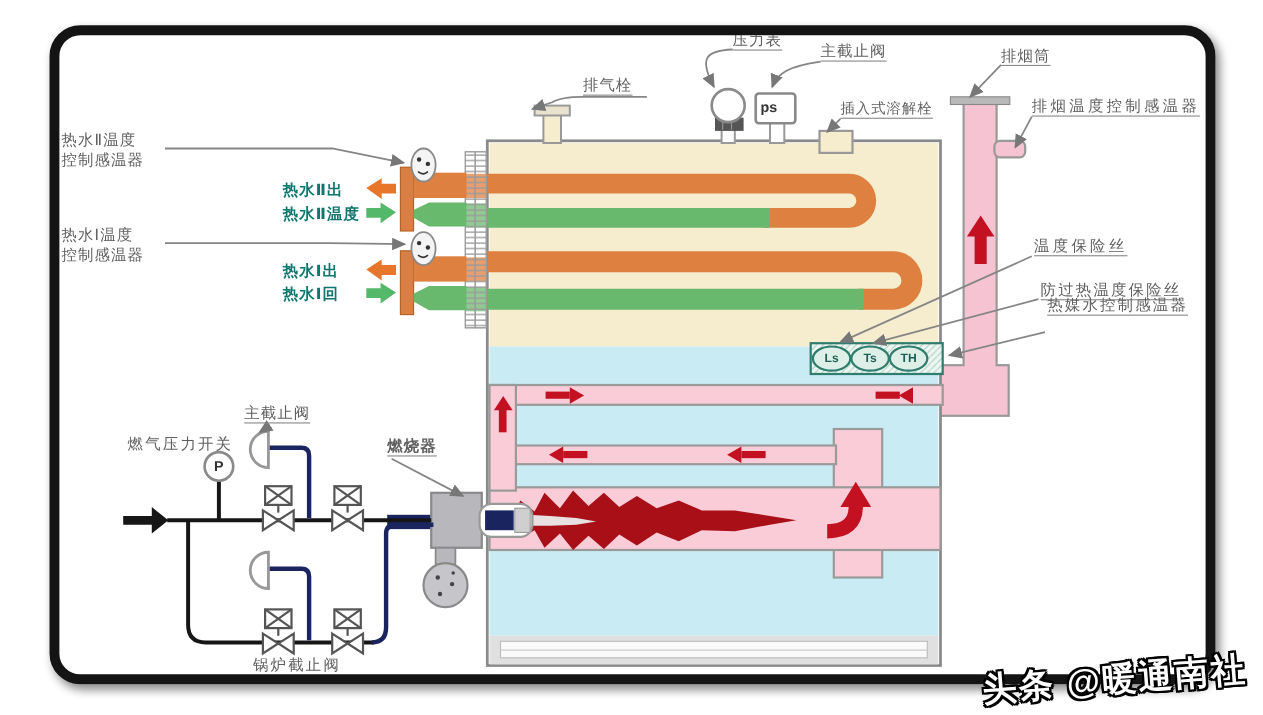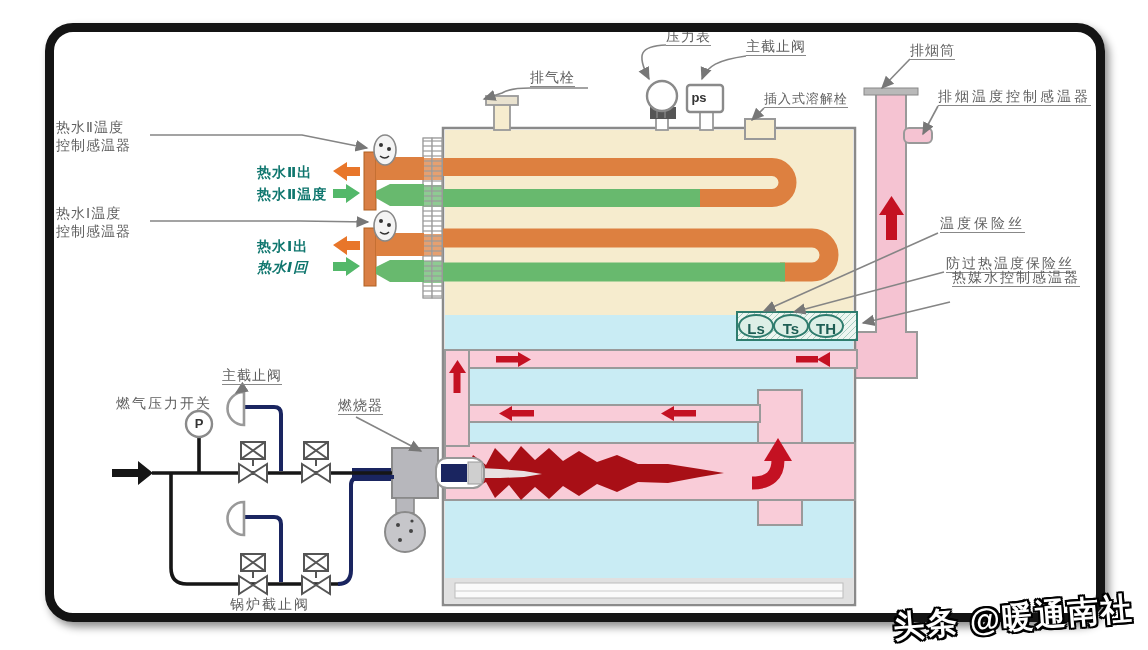--- a/index.html
+++ b/index.html
@@ -3,21 +3,21 @@
 <meta charset="utf-8">
 <style>
   html,body{margin:0;padding:0;}
   body{width:1148px;height:650px;background:#fff;position:relative;overflow:hidden;
        font-family:"Liberation Sans","DejaVu Sans",sans-serif;}
   #stage{position:absolute;left:0;top:0;width:1148px;height:650px;}
   svg{position:absolute;left:0;top:0;}
   .lbl{position:absolute;color:#5f5f5f;font-size:14px;letter-spacing:1px;white-space:nowrap;line-height:18px;}
   .ul{border-bottom:1.6px solid #888;padding-bottom:1px;}
   .flow{color:#0f766e;font-weight:bold;}
-  .sensor-txt{position:absolute;color:#1d5e54;font-weight:bold;font-size:15px;text-align:center;}
+  .sensor-txt{position:absolute;color:#1d5e54;font-weight:bold;font-size:11px;text-align:center;}
   .marking{position:absolute;color:#333;font-weight:bold;text-align:center;}
   #frame{position:absolute;left:45px;top:23px;width:1042px;height:581px;border:9px solid #141414;
          border-radius:28px;box-shadow:4px 5px 9px rgba(0,0,0,.45), inset 0 0 2px rgba(255,255,255,.3);
          pointer-events:none;}
   #watermark{position:absolute;left:893px;top:597px;font-size:31px;font-weight:bold;color:#fff;
          letter-spacing:2px;transform:rotate(-4.5deg);white-space:nowrap;
          text-shadow:-2px -2px 0 #000,2px -2px 0 #000,-2px 2px 0 #000,2px 2px 0 #000,0 -2px 0 #000,0 2px 0 #000,-2px 0 0 #000,2px 0 0 #000;}
 </style>
 </head>
 <body>
@@ -244,25 +244,25 @@
   <div>热水Ⅱ温度</div>
   <div>控制感温器</div>
 </div>
 <div class="lbl" style="left:56px;top:204px;">
   <div>热水Ⅰ温度</div>
   <div>控制感温器</div>
 </div>
 <div class="lbl flow" style="left:257px;top:163px;">热水Ⅱ出</div>
 <div class="lbl flow" style="left:257px;top:185px;">热水Ⅱ温度</div>
 <div class="lbl flow" style="left:257px;top:237px;">热水Ⅰ出</div>
-<div class="lbl flow" style="left:257px;top:258px;font-style:italic;">热水Ⅰ回</div>
+<div class="lbl flow" style="left:257px;top:258px;">热水Ⅰ回</div>
 
 <div class="lbl" style="left:222px;top:366px;"><span class="ul">主截止阀</span></div>
 <div class="lbl" style="left:116px;top:394px;letter-spacing:2px;">燃气压力开关</div>
-<div class="lbl" style="left:338px;top:396px;"><span class="ul">燃烧器</span></div>
+<div class="lbl" style="left:352px;top:396px;font-weight:bold;"><span class="ul">燃烧器</span></div>
 <div class="lbl" style="left:230px;top:595px;letter-spacing:2px;">锅炉截止阀</div>
 
 <div class="sensor-txt" style="left:745px;top:320px;width:22px;">Ls</div>
 <div class="sensor-txt" style="left:780px;top:320px;width:22px;">Ts</div>
 <div class="sensor-txt" style="left:815px;top:320px;width:22px;">TH</div>
 <div class="marking" style="left:687px;top:90px;width:24px;font-size:13px;">ps</div>
 <div class="marking" style="left:187px;top:416px;width:24px;font-size:13px;">P</div>
 
 <div id="frame"></div>
 <div id="watermark">头条 @暖通南社</div>

